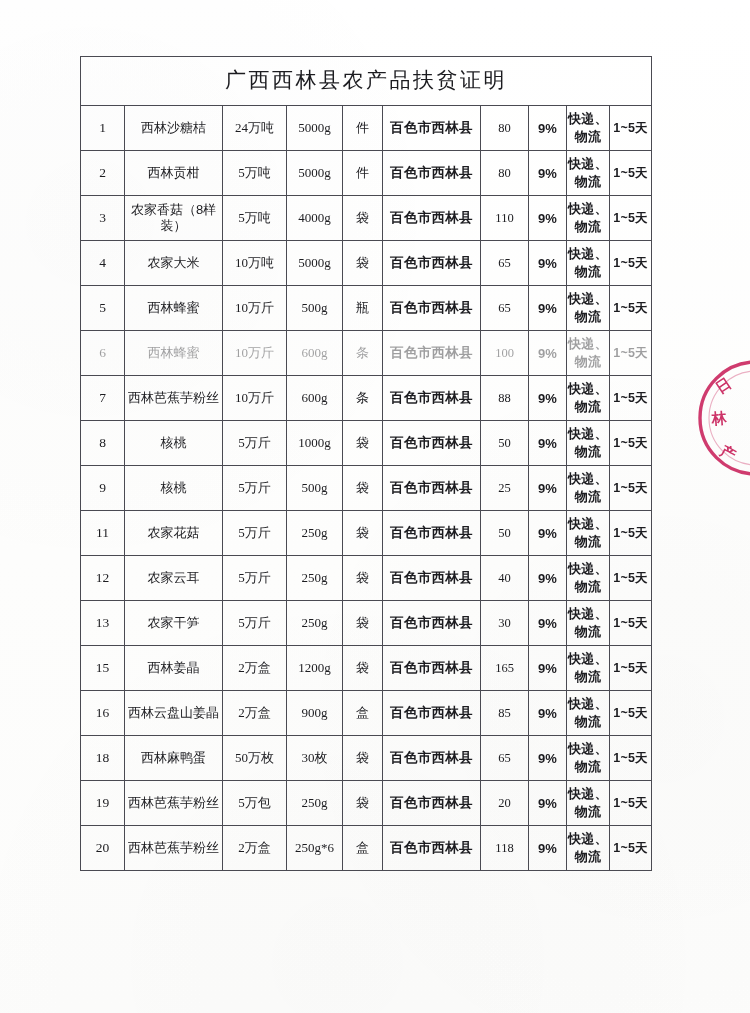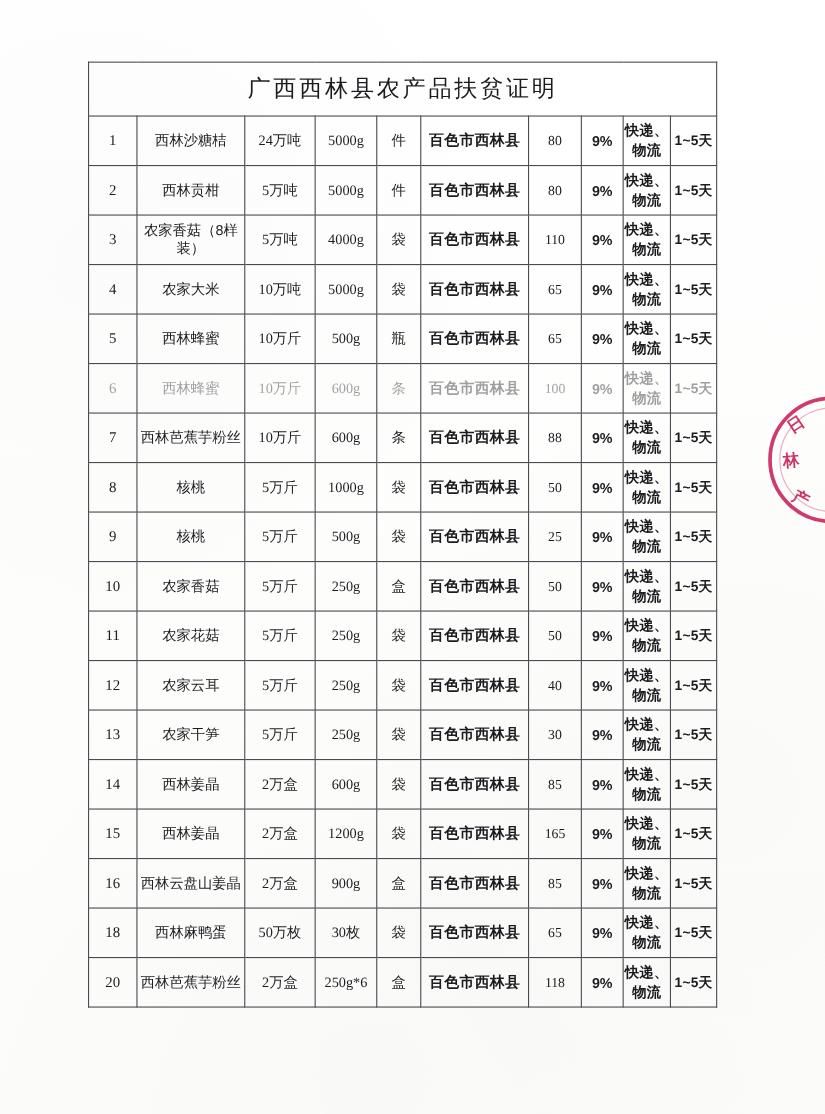--- a/index.html
+++ b/index.html
@@ -279,32 +279,20 @@
           <td class="c-qty">5万斤</td>
           <td class="c-spec">500g</td>
           <td class="c-unit">袋</td>
           <td class="c-origin">百色市西林县</td>
           <td class="c-price">25</td>
           <td class="c-tax">9%</td>
           <td class="c-ship">快递、物流</td>
           <td class="c-cycle">1~5天</td>
         </tr>
         <tr>
-          <td class="c-idx">10</td>
-          <td class="c-name">农家香菇</td>
-          <td class="c-qty">5万斤</td>
-          <td class="c-spec">250g</td>
-          <td class="c-unit">盒</td>
-          <td class="c-origin">百色市西林县</td>
-          <td class="c-price">50</td>
-          <td class="c-tax">9%</td>
-          <td class="c-ship">快递、物流</td>
-          <td class="c-cycle">1~5天</td>
-        </tr>
-        <tr>
           <td class="c-idx">11</td>
           <td class="c-name">农家花菇</td>
           <td class="c-qty">5万斤</td>
           <td class="c-spec">250g</td>
           <td class="c-unit">袋</td>
           <td class="c-origin">百色市西林县</td>
           <td class="c-price">50</td>
           <td class="c-tax">9%</td>
           <td class="c-ship">快递、物流</td>
           <td class="c-cycle">1~5天</td>
@@ -322,32 +310,20 @@
           <td class="c-cycle">1~5天</td>
         </tr>
         <tr>
           <td class="c-idx">13</td>
           <td class="c-name">农家干笋</td>
           <td class="c-qty">5万斤</td>
           <td class="c-spec">250g</td>
           <td class="c-unit">袋</td>
           <td class="c-origin">百色市西林县</td>
           <td class="c-price">30</td>
-          <td class="c-tax">9%</td>
-          <td class="c-ship">快递、物流</td>
-          <td class="c-cycle">1~5天</td>
-        </tr>
-        <tr>
-          <td class="c-idx">14</td>
-          <td class="c-name">西林姜晶</td>
-          <td class="c-qty">2万盒</td>
-          <td class="c-spec">600g</td>
-          <td class="c-unit">袋</td>
-          <td class="c-origin">百色市西林县</td>
-          <td class="c-price">85</td>
           <td class="c-tax">9%</td>
           <td class="c-ship">快递、物流</td>
           <td class="c-cycle">1~5天</td>
         </tr>
         <tr>
           <td class="c-idx">15</td>
           <td class="c-name">西林姜晶</td>
           <td class="c-qty">2万盒</td>
           <td class="c-spec">1200g</td>
           <td class="c-unit">袋</td>
@@ -370,20 +346,32 @@
           <td class="c-cycle">1~5天</td>
         </tr>
         <tr>
           <td class="c-idx">18</td>
           <td class="c-name">西林麻鸭蛋</td>
           <td class="c-qty">50万枚</td>
           <td class="c-spec">30枚</td>
           <td class="c-unit">袋</td>
           <td class="c-origin">百色市西林县</td>
           <td class="c-price">65</td>
+          <td class="c-tax">9%</td>
+          <td class="c-ship">快递、物流</td>
+          <td class="c-cycle">1~5天</td>
+        </tr>
+        <tr>
+          <td class="c-idx">19</td>
+          <td class="c-name">西林芭蕉芋粉丝</td>
+          <td class="c-qty">5万包</td>
+          <td class="c-spec">250g</td>
+          <td class="c-unit">袋</td>
+          <td class="c-origin">百色市西林县</td>
+          <td class="c-price">20</td>
           <td class="c-tax">9%</td>
           <td class="c-ship">快递、物流</td>
           <td class="c-cycle">1~5天</td>
         </tr>
         <tr>
           <td class="c-idx">20</td>
           <td class="c-name">西林芭蕉芋粉丝</td>
           <td class="c-qty">2万盒</td>
           <td class="c-spec">250g*6</td>
           <td class="c-unit">盒</td>

